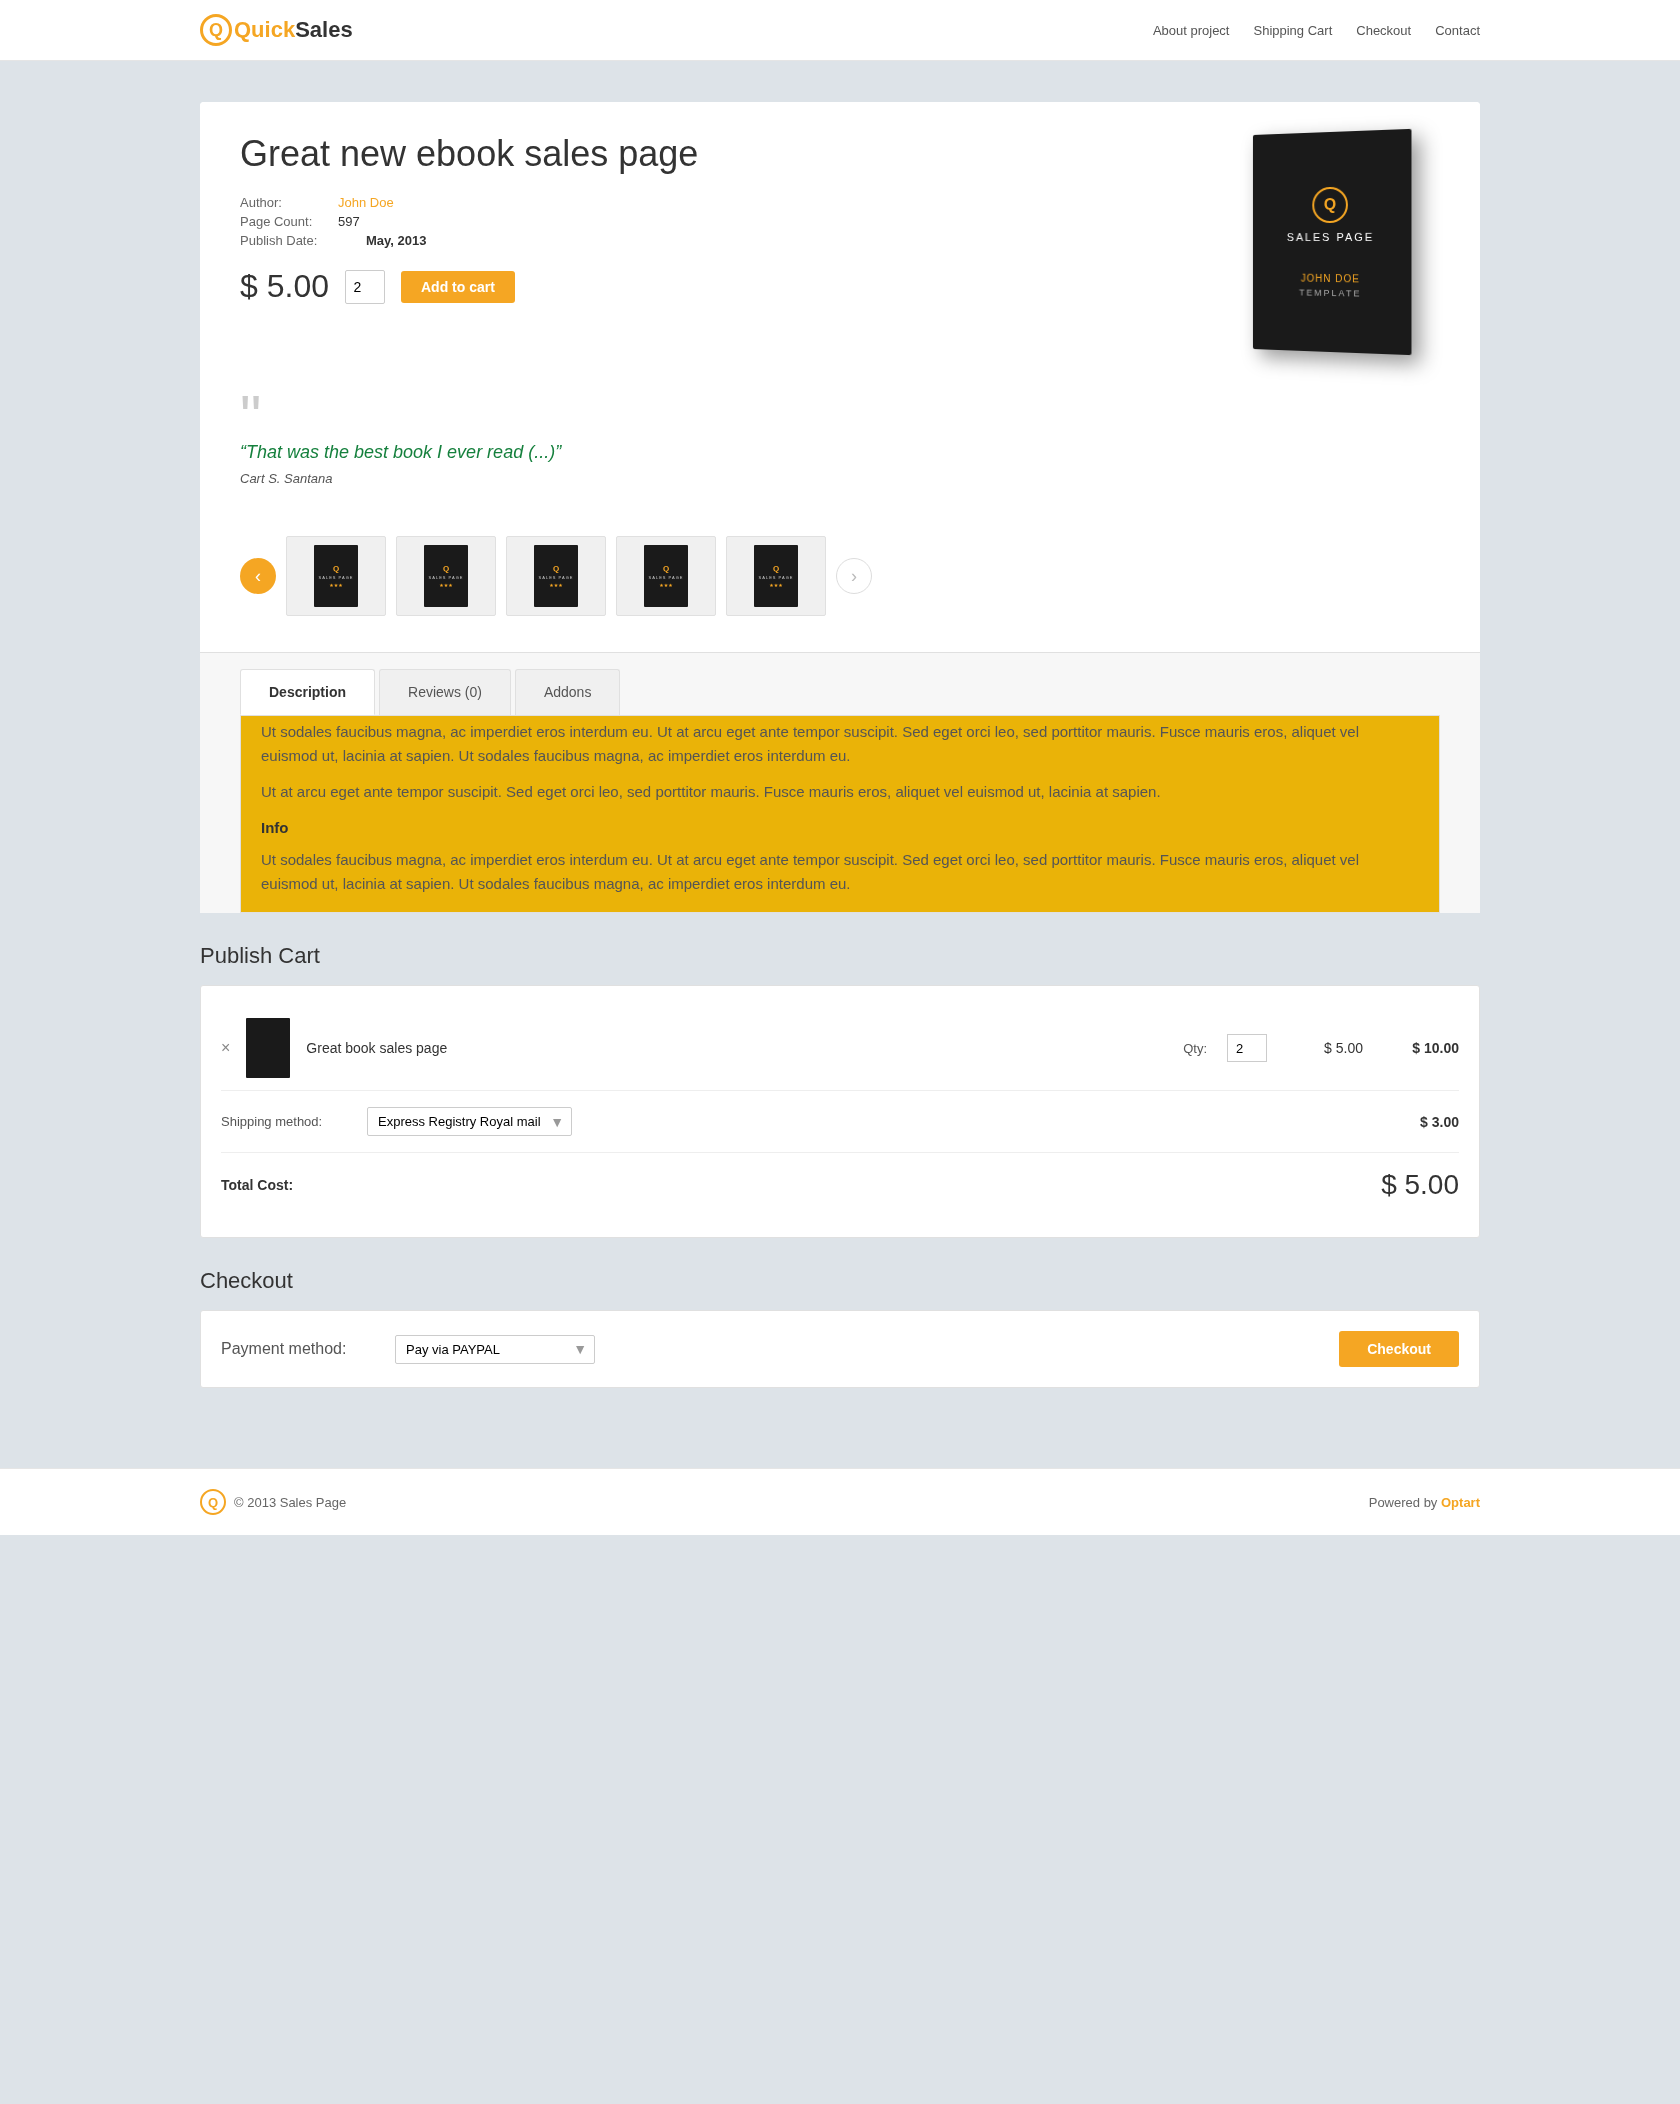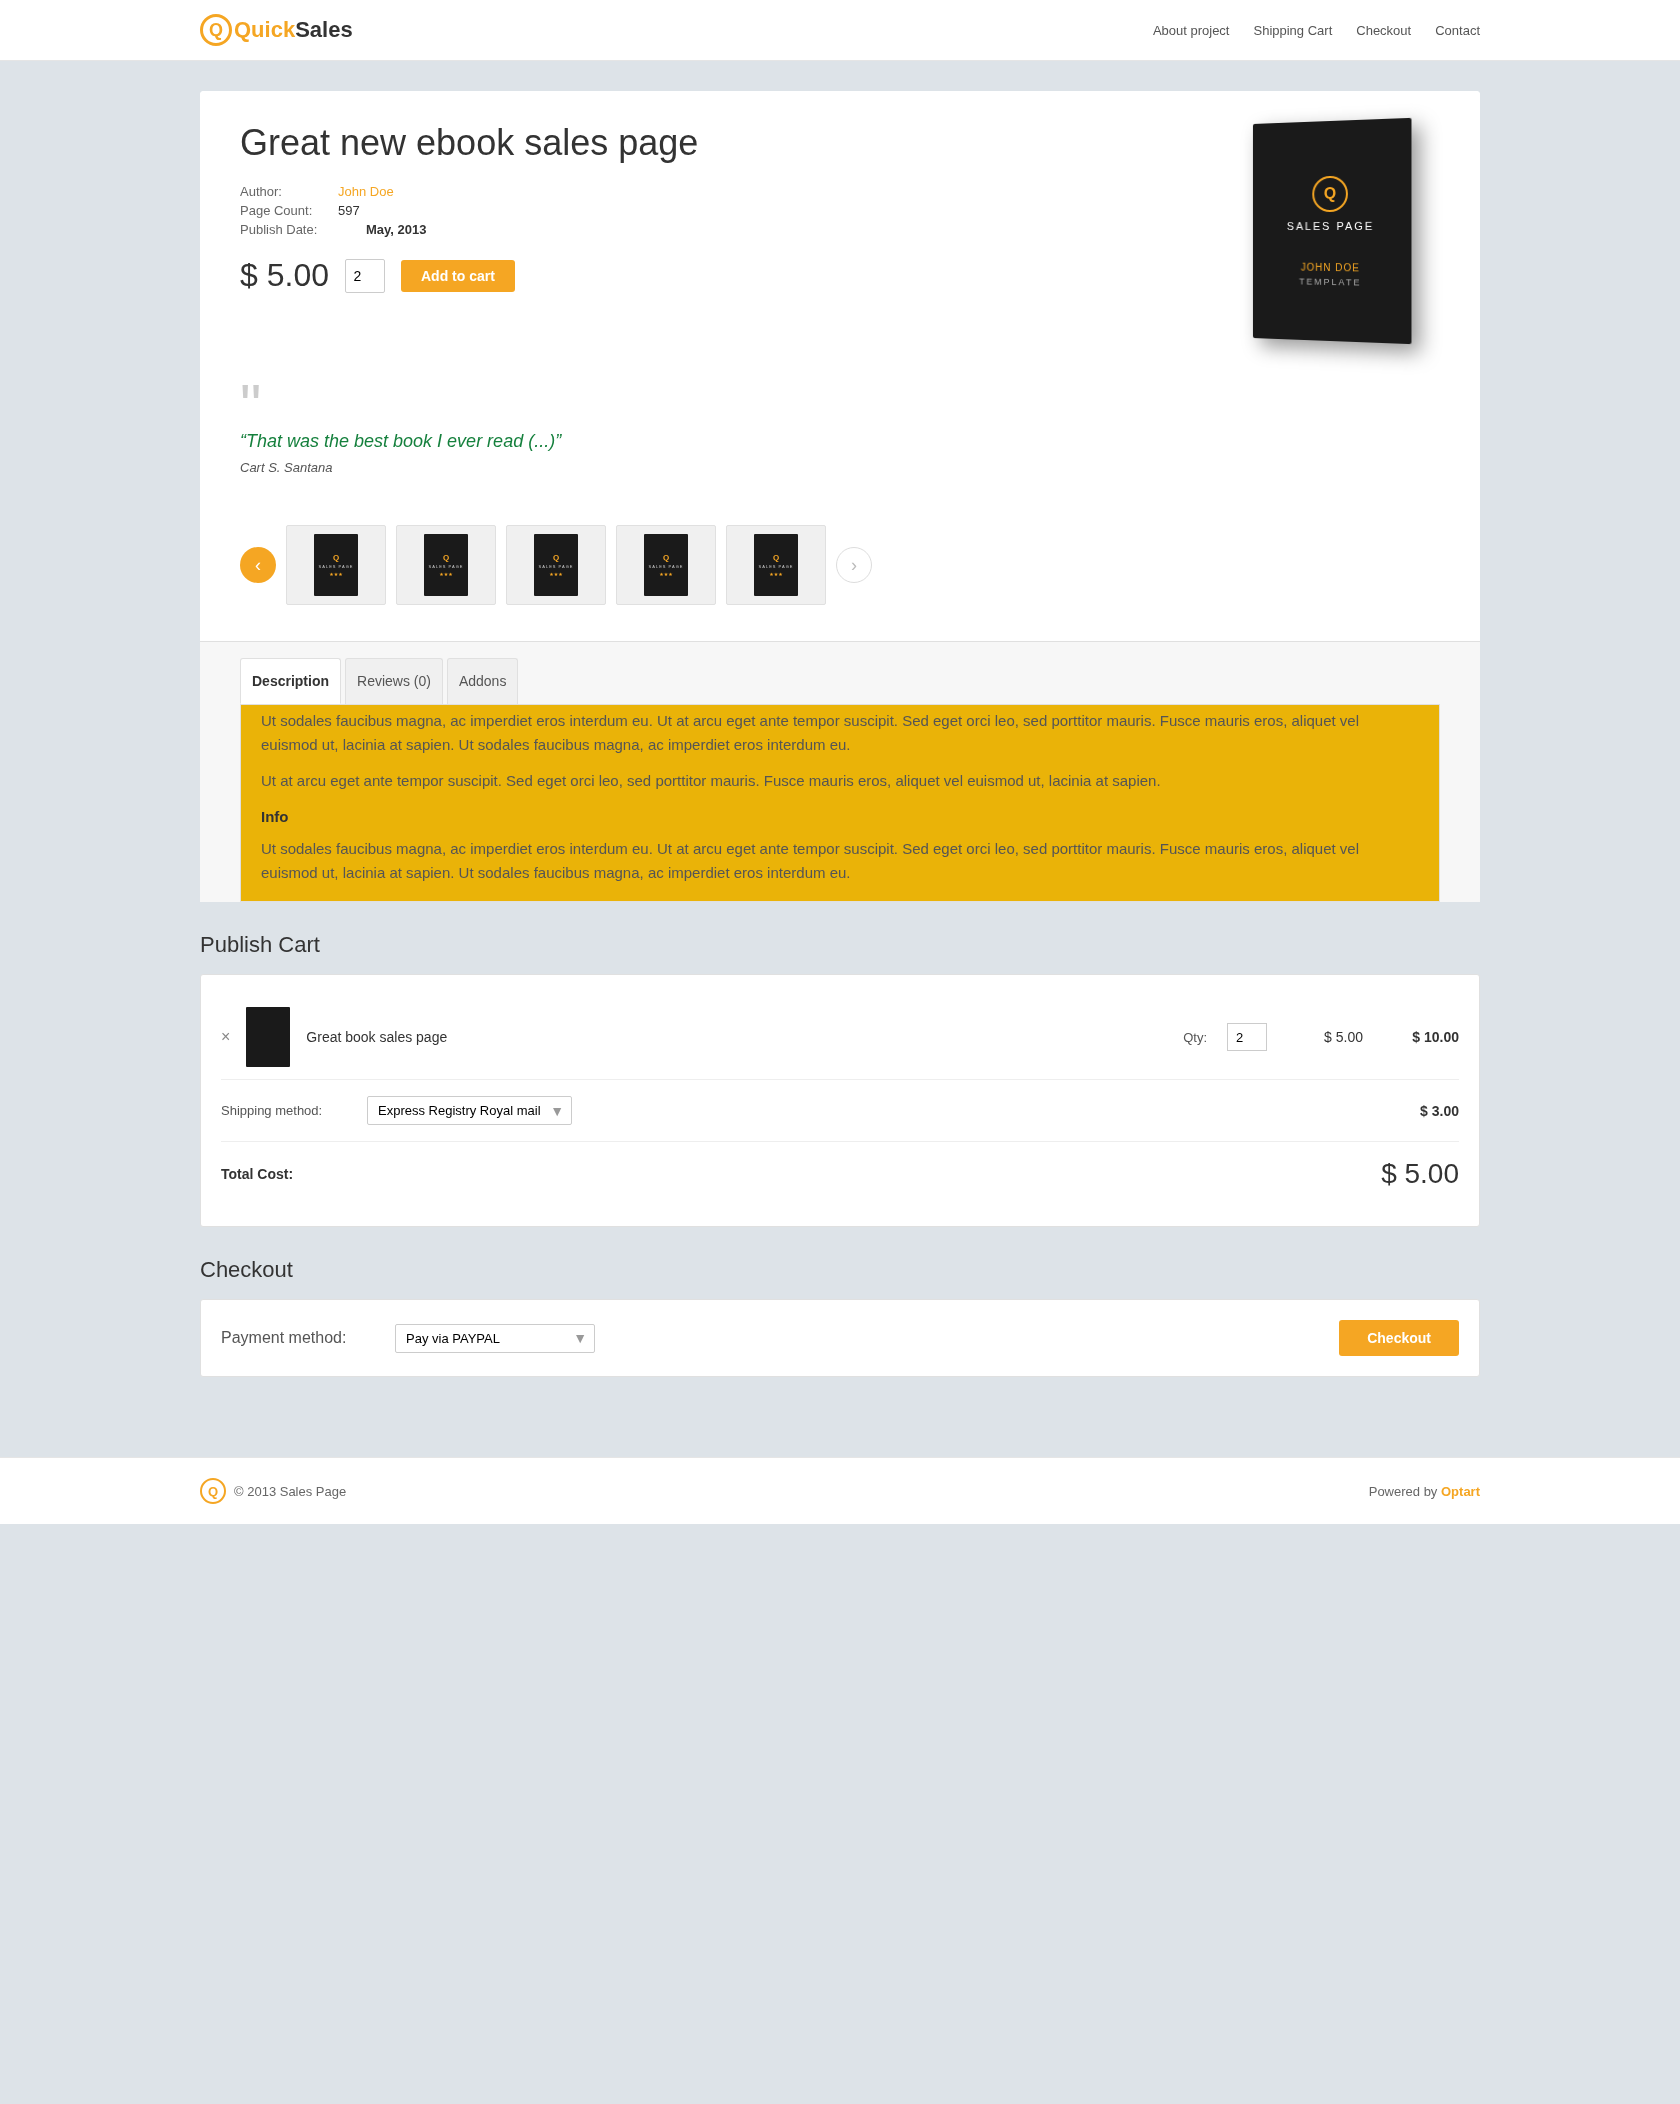--- a/index.html
+++ b/index.html
@@ -132,21 +132,21 @@
 
     
     .tabs-section {
       background: #f7f7f7;
       padding: 0 40px;
       border-top: 1px solid #e0e0e0;
       margin-top: 16px;
     }
     .tabs-bar { display: flex; border-bottom: none; }
     .tab {
-      padding: 14px 11px; cursor: pointer; font-size: 14px;
+      padding: 14px 28px; cursor: pointer; font-size: 14px;
       border: 1px solid #e0e0e0; border-bottom: none; background: #f0f0f0;
       margin-right: 4px; margin-top: 16px; border-radius: 3px 3px 0 0;
       color: #555;
     }
     .tab.active { background: #fff; color: #333; font-weight: bold; border-bottom: 1px solid #fff; }
     .tab-content {
       background: #eab308; border: 1px solid #e0e0e0; padding: 4px 20px;
       font-size: 15px; line-height: 1.6; color: #555;
     }
     .tab-content p { margin-bottom: 12px; }
@@ -210,21 +210,21 @@
     .footer-left { display: flex; align-items: center; gap: 8px; font-size: 13px; color: #666; }
     .footer-logo-icon {
       width: 26px; height: 26px; border-radius: 50%;
       border: 2px solid #f5a623; display: flex; align-items: center; justify-content: center;
       color: #f5a623; font-size: 13px; font-weight: bold;
     }
     .footer-right { font-size: 13px; color: #666; }
     .footer-optart { color: #f5a623; font-weight: bold; }
 
     
-    .product-wrapper { background: #fff; border-radius: 4px; margin-bottom: 20px; }
+    .product-wrapper { background: #fff; border-radius: 4px; margin-bottom: 20px; margin-top: 11px; }
   </style>
 </head>
 <body>
 
 <header class="header">
   <a class="logo" href="#">
     <span class="logo-q">Q</span>
     <span class="logo-quick">Quick</span>
       <span class="logo-sales">Sales</span>
   </a>

